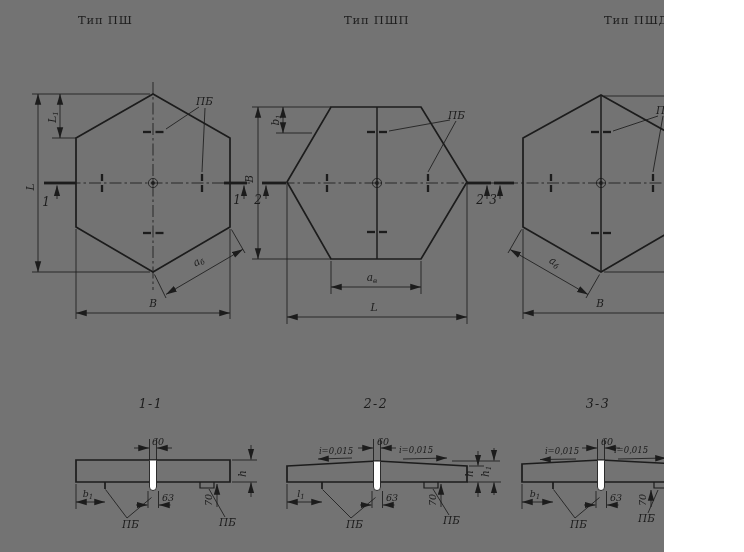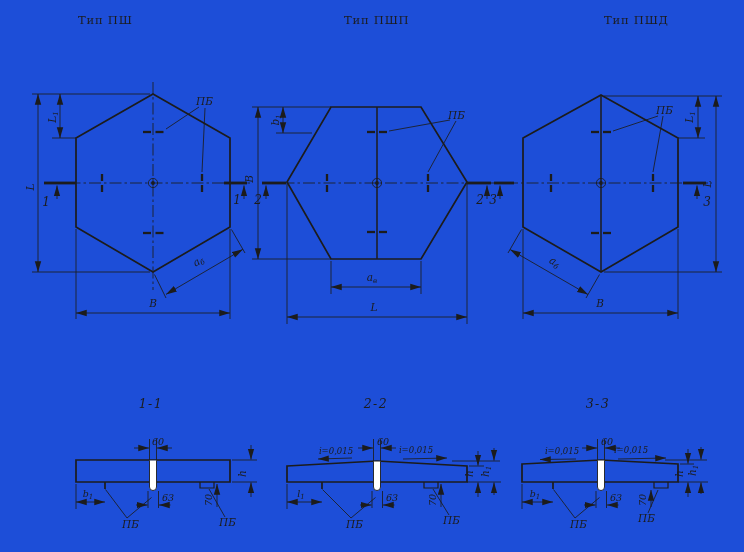--- a/index.html
+++ b/index.html
@@ -1,16 +1,16 @@
 <!DOCTYPE html>
 <html><head>
 <meta charset="utf-8">
 <style>
   html,body{margin:0;padding:0;background:#ffffff;}
-  .canvas{width:744px;height:552px;background:#1d4ed8;position:relative;overflow:hidden;}
+  .canvas{width:664px;height:552px;background:#737373;position:relative;overflow:hidden;}
   svg{display:block;}
   
   .o  {stroke:#1c1c1c;stroke-width:1.7;fill:none;}              
   .o2 {stroke:#1c1c1c;stroke-width:1.5;fill:none;}              
   .t  {stroke:#1c1c1c;stroke-width:0.85;fill:none;}             
   .ax {stroke:#1c1c1c;stroke-width:0.85;fill:none;stroke-dasharray:12 3 2.5 3;} 
   .st {stroke:#1c1c1c;stroke-width:2.8;fill:none;}              
   .lp {stroke:#1c1c1c;stroke-width:2.3;fill:none;}              
   .nt {stroke:#1c1c1c;stroke-width:1.2;fill:none;}              
   text{fill:#1c1c1c;}

